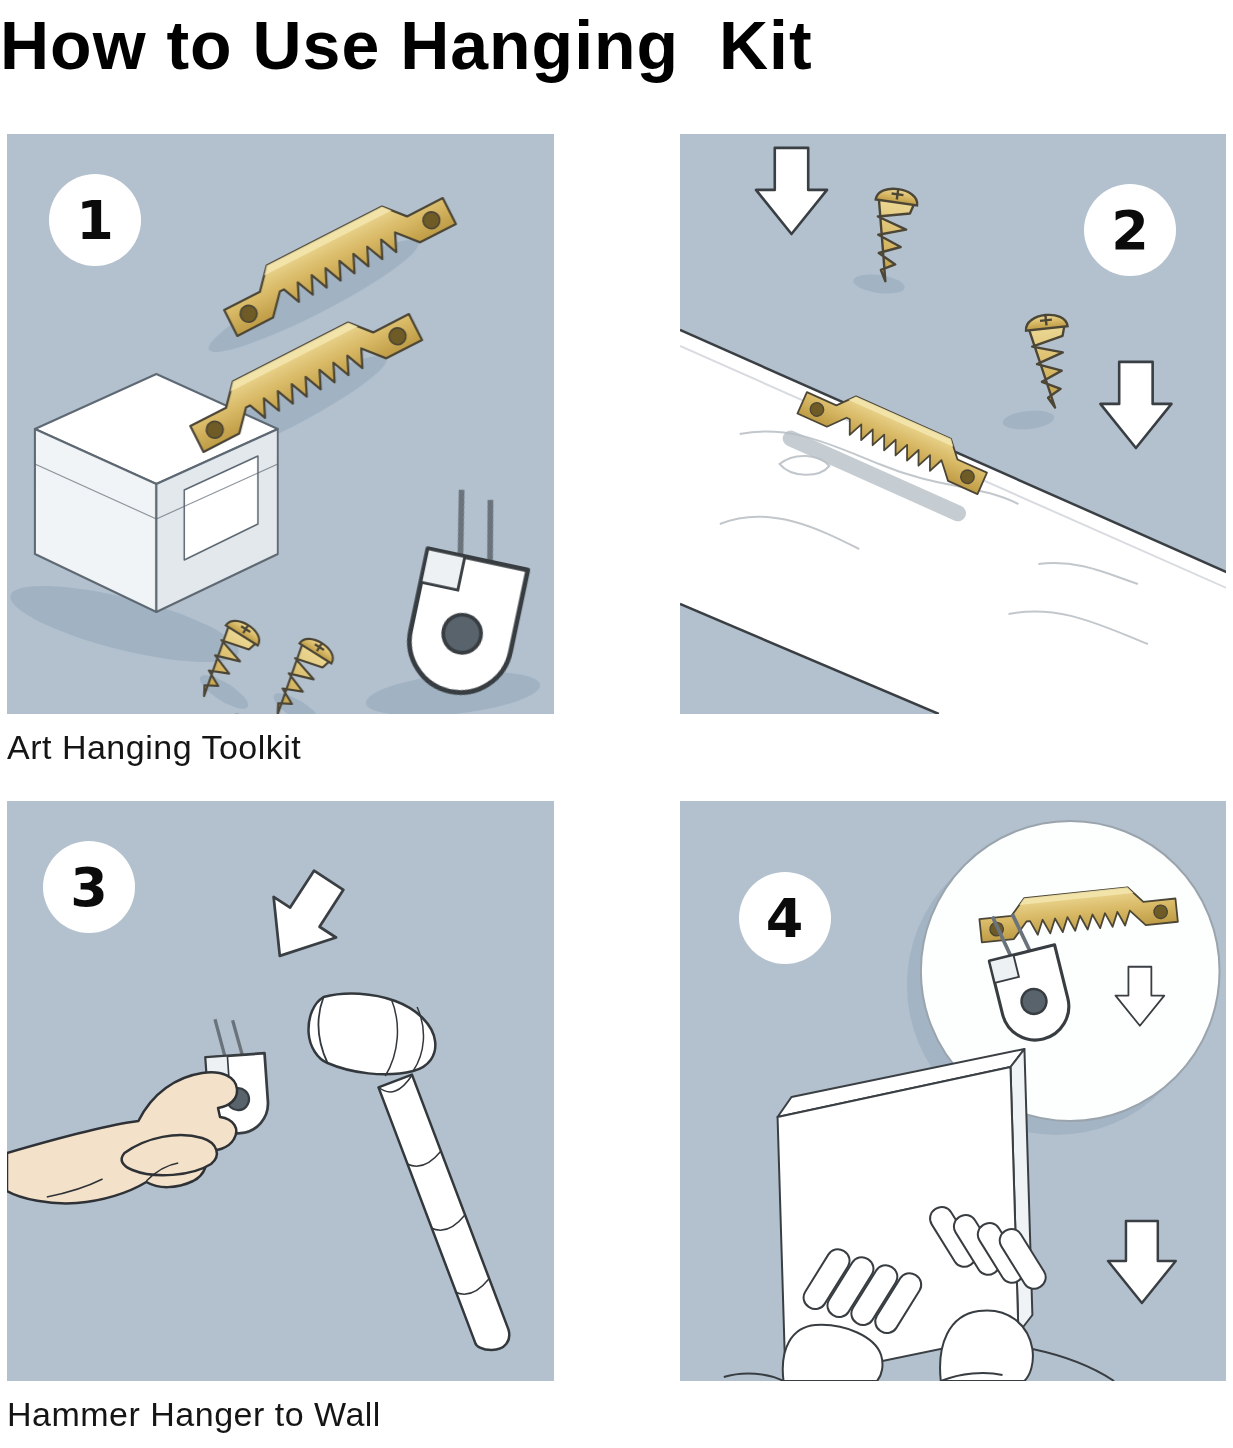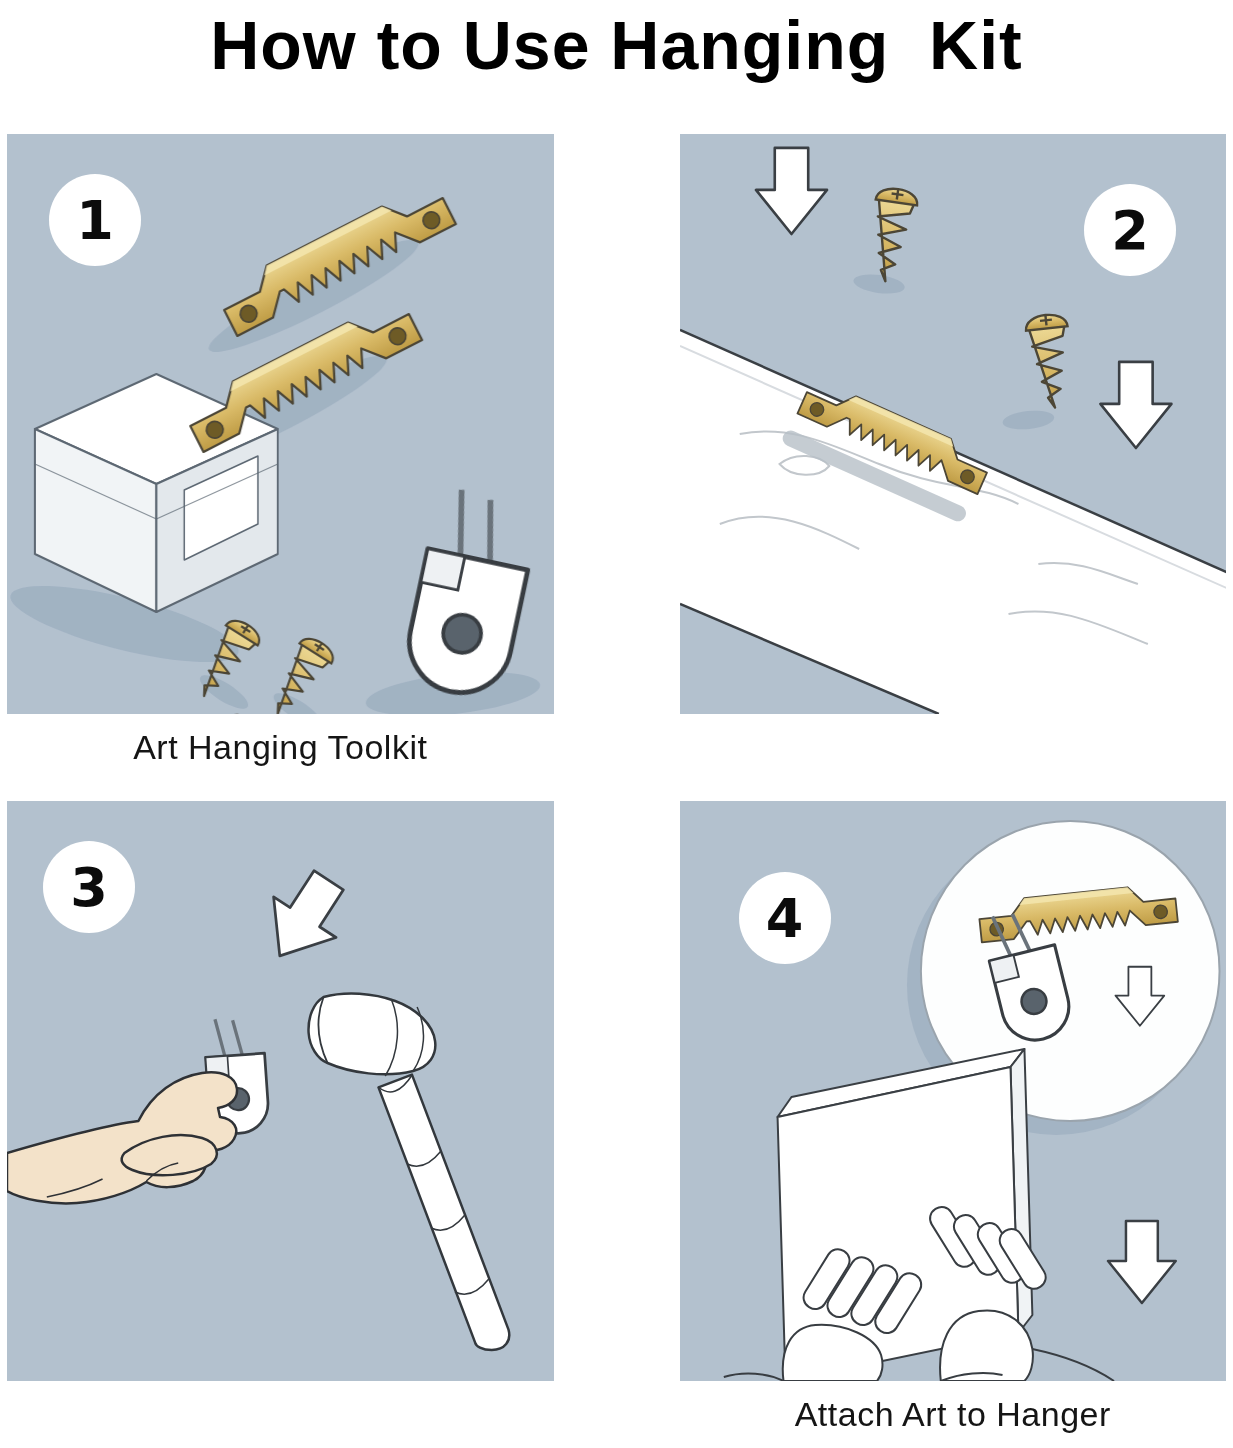--- a/index.html
+++ b/index.html
@@ -1,33 +1,33 @@
 <!DOCTYPE html>
 <html><head>
 <meta charset="utf-8">
 <style>
   *{box-sizing:border-box;margin:0;padding:0}
   html,body{background:#ffffff}
   body{width:1233px;font-family:"Liberation Sans",sans-serif;color:#111}
-  .title{font-size:68px;font-weight:600;text-align:center;margin-top:6px;
+  .title{font-size:68px;font-weight:600;text-align:left;margin-top:6px;
          letter-spacing:1px;white-space:pre-wrap;color:#000;
          font-family:"Liberation Sans",sans-serif}
   .grid{display:grid;grid-template-columns:1fr 1fr;column-gap:126px;row-gap:34px;
         padding:0 7px;margin-top:50px}
   figure{margin:0}
   .panel-box{position:relative;height:580px;background:#b3c1ce;overflow:hidden}
   .panel-box > svg{display:block;width:100%;height:100%}
   .badge{position:absolute;width:92px;height:92px;border-radius:50%;background:#fff;
          display:flex;align-items:center;justify-content:center;
          font-size:54px;font-weight:700;font-family:"DejaVu Sans",sans-serif;color:#0b0b0b}
   .badge.p1{left:42px;top:40px}
   .badge.p2{right:50px;top:50px}
   .badge.p3{left:36px;top:40px}
   .badge.p4{left:59px;top:71px}
-  figcaption{text-align:center;font-size:34px;margin-top:14px;color:#151515;letter-spacing:.5px}
+  figcaption{text-align:left;font-size:34px;margin-top:14px;color:#151515;letter-spacing:.5px}
   .hidden-defs{position:absolute;width:0;height:0;overflow:hidden}
 </style>
 </head>
 <body>
 
 <svg class="hidden-defs" aria-hidden="true">
   <defs>
     <linearGradient id="gold" x1="0" y1="0" x2="0" y2="1">
       <stop offset="0" stop-color="#ecd894"></stop>
       <stop offset="0.5" stop-color="#d9ba67"></stop>
@@ -176,20 +176,21 @@
             <path d="M402,363 Q419,371 436,350" fill="none" stroke-width="1.5"></path>
             <path d="M426,427 Q443,435 460,414" fill="none" stroke-width="1.5"></path>
             <path d="M450,491 Q467,499 484,478" fill="none" stroke-width="1.5"></path>
             <path d="M373,286 Q390,300 407,274" fill="none" stroke-width="1.5"></path>
           </g>
         </svg>
         <div class="badge p3">
           <span>3</span>
         </div>
       </div>
+      <figcaption>Hammer Hanger to Wall</figcaption>
     </figure>
 
     <figure>
       <div class="panel-box">
         <svg viewBox="0 0 549 580" preserveAspectRatio="none">
 
           <g>
             <circle cx="378" cy="184" r="150" fill="#9dafc0" opacity="0.75"></circle>
             <circle cx="392" cy="170" r="150" fill="#fdfefe" stroke="#9aa4ad" stroke-width="2"></circle>
             <use href="#sawtooth" transform="translate(400,115) rotate(-6) scale(0.9)"></use>
@@ -218,17 +219,16 @@
             <path d="M354,548 C392,556 418,568 436,580" fill="none"></path>
             <path d="M262,580 C282,572 306,570 324,574" fill="none"></path>
           </g>
 
           <use href="#arrowDown" transform="translate(464,462) scale(1.0)"></use>
         </svg>
         <div class="badge p4">
           <span>4</span>
         </div>
       </div>
-      <figcaption>Attach Art to Hanger</figcaption>
     </figure>
 
   </div>
 </div>
 
 </body></html>

